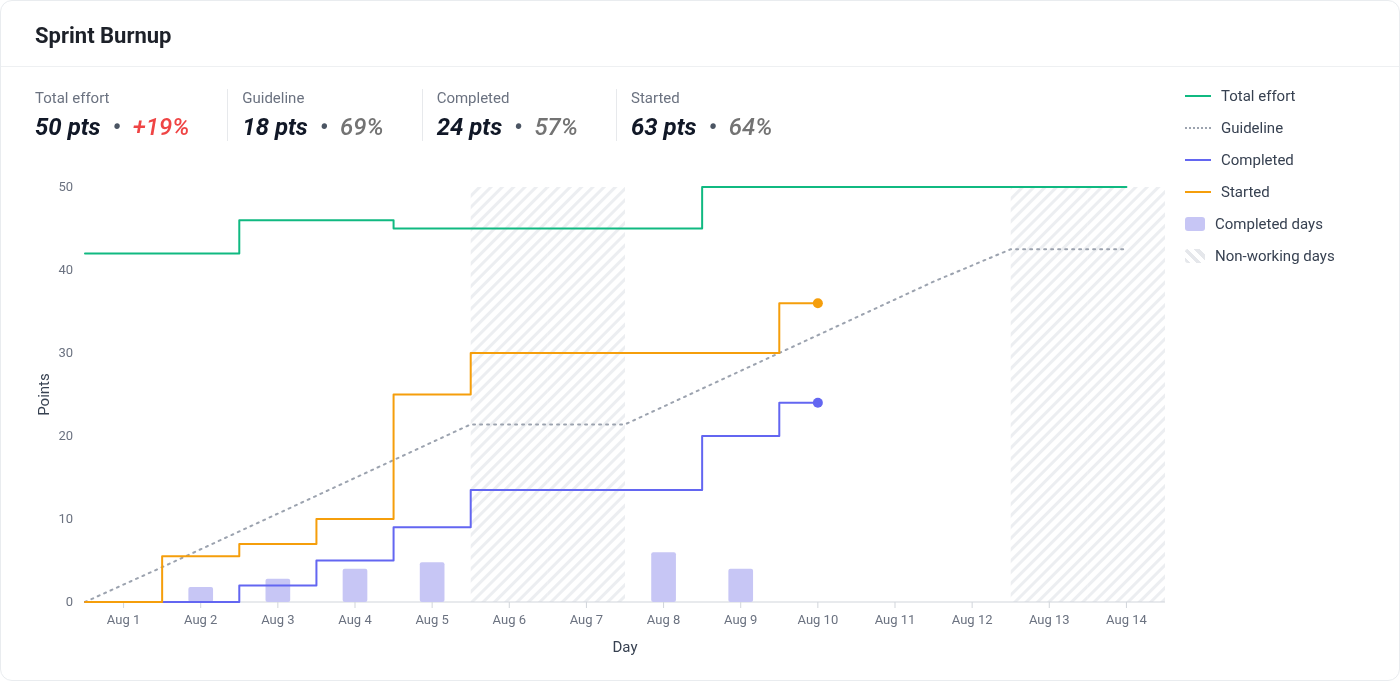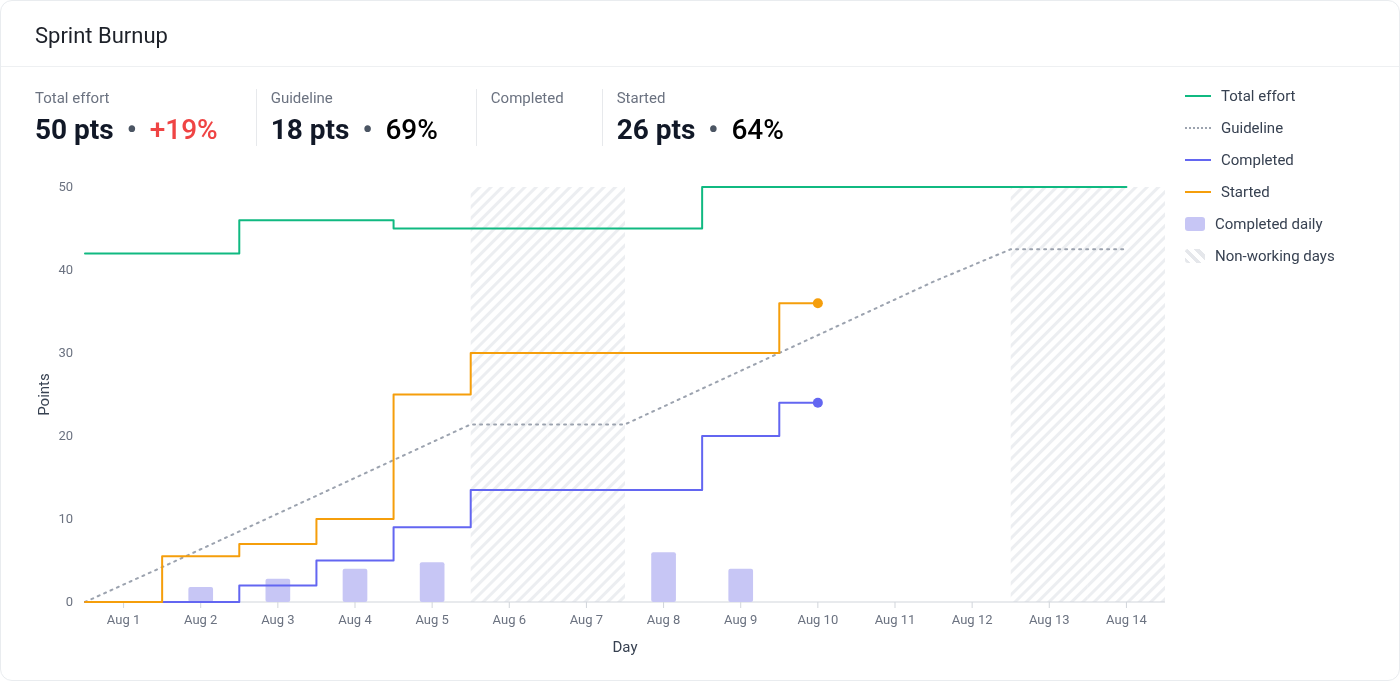--- a/index.html
+++ b/index.html
@@ -1,26 +1,26 @@
 <!DOCTYPE html>
 <html><head>
 <meta charset="utf-8">
 <style>
   html,body{margin:0;padding:0;font-family:-apple-system,BlinkMacSystemFont,"Segoe UI",Roboto,Helvetica,Arial,sans-serif;color:#1f2430;background:#fff;}
   .card{width:1400px;height:681px;box-sizing:border-box;border:1px solid #e9ecef;border-radius:12px;position:relative;overflow:hidden;}
   .header{padding:22px 34px 18px;border-bottom:1px solid #eef0f2;}
-  .title{font-size:22px;font-weight:400;color:#1d2129;}
+  .title{font-size:22px;font-weight:700;color:#1d2129;}
   .stats{display:flex;align-items:stretch;padding:22px 34px 10px;}
   .stat{padding:0 38px 0 0;margin-right:14px;border-right:1px solid #e7e9ec;}
   .stat:first-child{padding-left:0;}
   .stat:last-child{border-right:none;}
   .stat-label{font-size:15px;color:#6b7280;margin-bottom:6px;}
-  .stat-value{font-size:28px;font-weight:700;color:#111827;}
+  .stat-value{font-size:24px;font-weight:700;color:#111827;font-style:italic;}
   .stat-value .dot{color:#4b5563;font-weight:700;margin:0 6px;}
-  .stat-value .pct{color:#000000;font-weight:500;}
+  .stat-value .pct{color:#737373;font-weight:500;}
   .stat-value .delta-pos{color:#ef4444;font-weight:500;}
   .chart-wrap{position:absolute;left:34px;right:34px;top:176px;bottom:20px;}
   svg{display:block;}
   .legend{position:absolute;right:34px;top:86px;width:180px;}
   .legend-row{display:flex;align-items:center;gap:10px;font-size:15px;color:#374151;margin-bottom:14px;}
   .legend-row:last-child{margin-bottom:12px;}
   .swatch-line{width:26px;height:0;border-top:2px solid;}
   .swatch-dashed{width:26px;height:0;border-top:2px dotted #9ca3af;}
   .swatch-rect{width:20px;height:14px;border-radius:3px;}
 </style>
@@ -45,25 +45,30 @@
     <div class="stat">
       <div class="stat-label">Guideline</div>
       <div class="stat-value">
         <span>18 pts</span>
         <span class="dot">•</span>
         <span class="pct">69%</span>
       </div>
     </div>
     <div class="stat">
       <div class="stat-label">Completed</div>
+      <div class="stat-value">
+        <span>24 pts</span>
+        <span class="dot">•</span>
+        <span class="pct">57%</span>
+      </div>
     </div>
     <div class="stat">
       <div class="stat-label">Started</div>
       <div class="stat-value">
-        <span>26 pts</span>
+        <span>63 pts</span>
         <span class="dot">•</span>
         <span class="pct">64%</span>
       </div>
     </div>
   </div>
 
   <div class="legend">
     <div class="legend-row">
       <span class="swatch-line" style="border-color:#10b981"></span>
       <span>Total effort</span>
@@ -75,21 +80,21 @@
     <div class="legend-row">
       <span class="swatch-line" style="border-color:#6366f1"></span>
       <span>Completed</span>
     </div>
     <div class="legend-row">
       <span class="swatch-line" style="border-color:#f59e0b"></span>
       <span>Started</span>
     </div>
     <div class="legend-row">
       <span class="swatch-rect" style="background:#c7c6f5"></span>
-      <span>Completed daily</span>
+      <span>Completed days</span>
     </div>
     <div class="legend-row">
       <span class="swatch-rect" style="background:repeating-linear-gradient(45deg,#e5e7eb 0 4px,#fff 4px 8px)"></span>
       <span>Non-working days</span>
     </div>
   </div>
 
   <div class="chart-wrap">
     <svg id="chart" width="1140" height="485">
         <defs>

